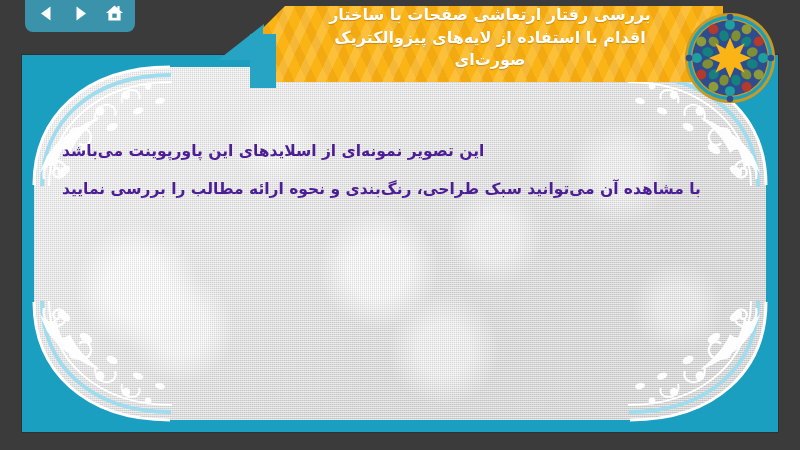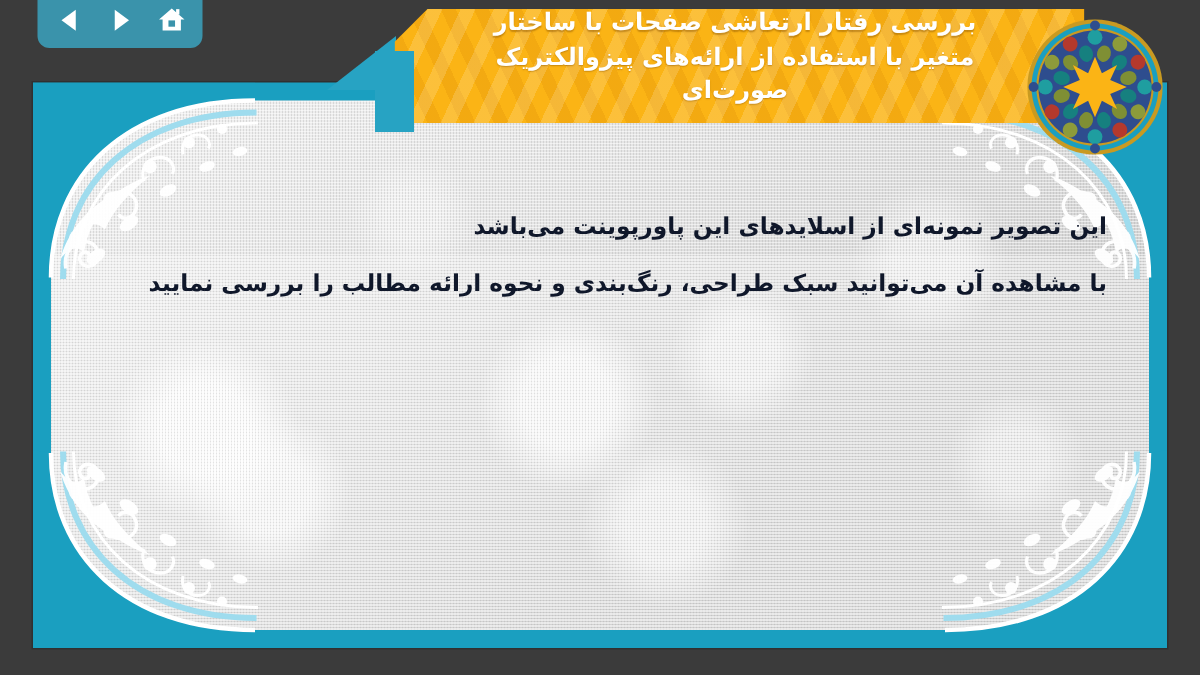--- a/index.html
+++ b/index.html
@@ -127,22 +127,22 @@
   #orn-tr { right:0; top:0; transform:scaleX(-1); }
   #orn-bl { left:0; bottom:0; transform:scaleY(-1); }
   #orn-br { right:0; bottom:0; transform:scale(-1,-1); }
 
   
   #body-text {
     position:absolute;
     left:40px; right:40px; top:78px;
     z-index:10;
     direction:rtl;
-    text-align:right;
-    color:#0f172a;
+    text-align:left;
+    color:#4c1d95;
     font-size:15.5px;
     line-height:2.42;
     font-weight:bold;
   }
   #body-text .bline { display:block; white-space:nowrap; }
 </style>
 </head>
 <body>
 
 <div id="slide-root">
@@ -169,21 +169,21 @@
 
     </div>
   </div>
 
   <div id="banner-notch-diag"></div>
   <div id="banner-notch"></div>
 
   <div id="title-banner">
     <div id="title-text">
       <span class="tline">بررسی رفتار ارتعاشی صفحات با ساختار</span>
-      <span class="tline">متغیر با استفاده از ارائه‌های پیزوالکتریک</span>
+      <span class="tline">اقدام با استفاده از لایه‌های پیزوالکتریک</span>
       <span class="tline">صورت‌ای</span>
     </div>
   </div>
 
   <div id="medallion">
     <svg width="92" height="92" viewBox="0 0 100 100" aria-hidden="true">
       <defs>
         <g id="petalring"></g>
       </defs>
       <circle cx="50" cy="50" r="49" fill="#c99a21"></circle>

